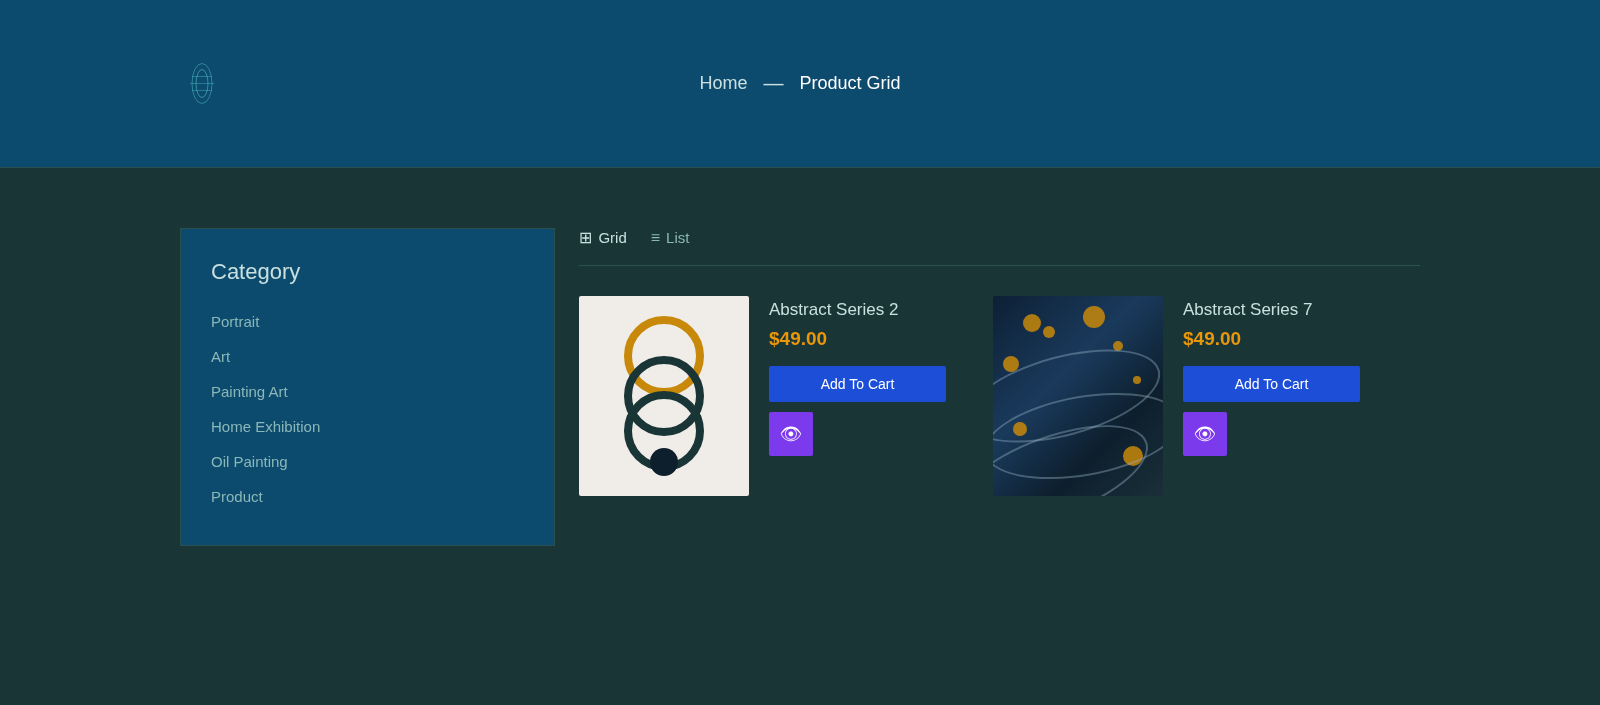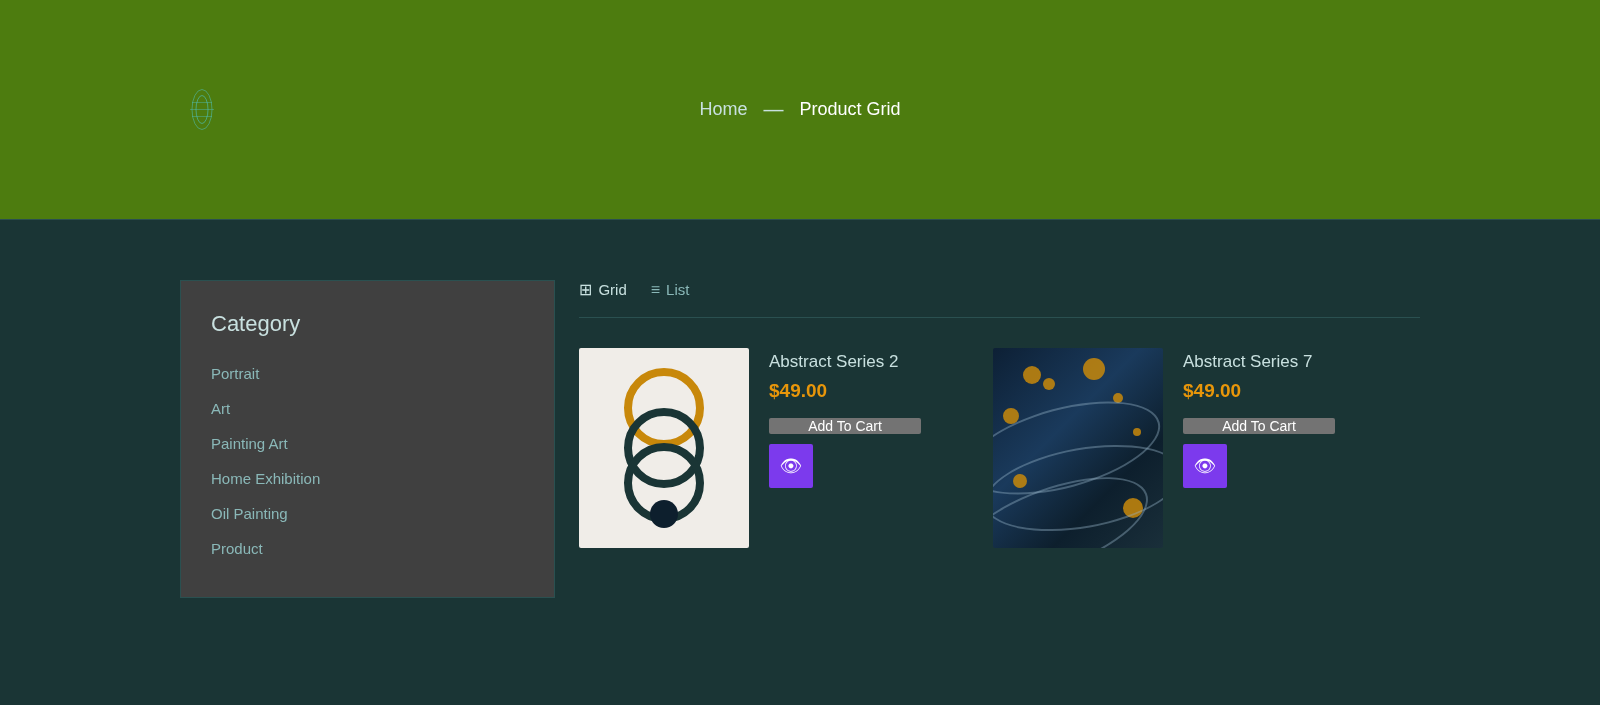--- a/index.html
+++ b/index.html
@@ -7,22 +7,22 @@
       background-color: #1a3535;
       font-family: 'Segoe UI', Arial, sans-serif;
       color: #c8e0df;
       min-height: 705px;
       width: 1600px;
       overflow-x: hidden;
     }
 
     
     .hero {
-      background-color: #4d7c0f;
-      height: 220px;
+      background-color: #0c4a6e;
+      height: 168px;
       display: flex;
       align-items: center;
       padding: 17px 180px;
       position: relative;
       border-bottom: 1px solid #2a4f4f;
     }
     .logo-area {
       position: absolute;
       left: 180px;
       top: 50%;
@@ -65,21 +65,21 @@
       gap: 0;
       min-height: 485px;
     }
 
     
     .sidebar {
       width: 375px;
       flex-shrink: 0;
     }
     .sidebar-box {
-      background-color: #404040;
+      background-color: #0c4a6e;
       border: 1px solid #2a5050;
       padding: 30px 30px 40px 30px;
     }
     .sidebar-title {
       font-size: 22px;
       color: #c8e0df;
       font-weight: 400;
       margin-bottom: 28px;
       padding-bottom: 0;
     }
@@ -227,30 +227,30 @@
       font-weight: 500;
       margin-bottom: 8px;
     }
     .product-price {
       font-size: 19px;
       color: #e8960a;
       font-weight: 600;
       margin-bottom: 16px;
     }
     .add-to-cart-btn {
-      background-color: #737373;
+      background-color: #1d4ed8;
       color: #ffffff;
       border: none;
-      padding: 0 20px;
+      padding: 10px 20px;
       font-size: 14px;
       font-weight: 500;
       cursor: pointer;
       border-radius: 2px;
       display: block;
-      width: 152px;
+      width: 177px;
       margin-bottom: 10px;
       text-align: center;
       transition: background 0.2s;
     }
     .eye-btn {
       background-color: #7c3aed;
       color: #ffffff;
       border: none;
       width: 44px;
       height: 44px;

